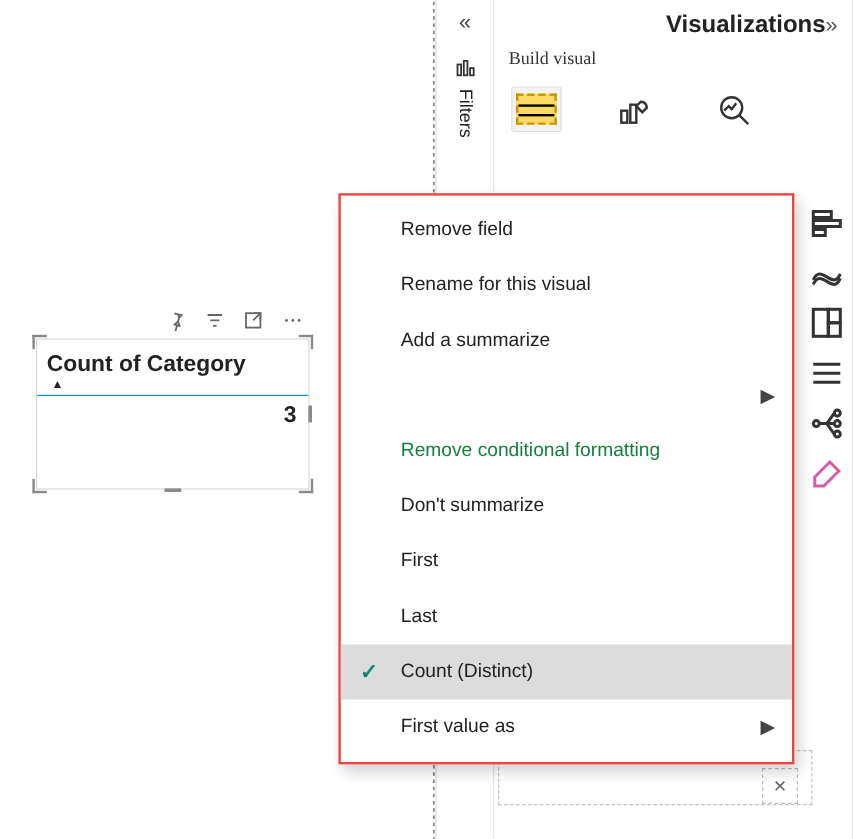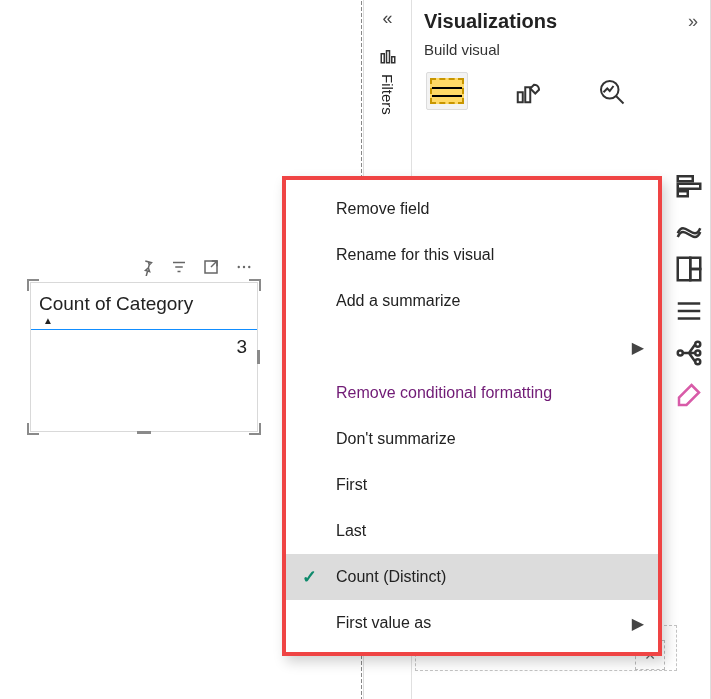--- a/index.html
+++ b/index.html
@@ -41,23 +41,24 @@
     gap: 14px;
     justify-content: flex-end;
     padding-right: 4px;
     margin-bottom: 6px;
     color: #666;
   }
   .tile-toolbar svg { display:block; }
   .tile {
     position: relative;
     width: 228px;
-    height: 150px;
+    height: 126px;
     background: #fff;
     border: 1px solid #d9d9d9;
+    font-weight: bold;
   }
   .corner {
     position: absolute;
     width: 12px; height: 12px;
     border: 2px solid #8a8a8a;
   }
   .corner.tl { top:-4px; left:-4px; border-right:none; border-bottom:none;}
   .corner.tr { top:-4px; right:-4px; border-left:none; border-bottom:none;}
   .corner.bl { bottom:-4px; left:-4px; border-right:none; border-top:none;}
   .corner.br { bottom:-4px; right:-4px; border-left:none; border-top:none;}
@@ -123,32 +124,33 @@
   }
   .viz-body {
     position: absolute;
     left: 48px; top: 0; right: 0; bottom: 0;
     background: #fff;
     border-right: 1px solid #ddd;
   }
   .viz-header {
     display: flex;
     align-items: center;
-    justify-content: space-between;
+    justify-content: flex-end;
     padding: 10px 12px 4px 12px;
   }
   .viz-title {
     font-size: 20px;
     font-weight: 600;
   }
   .expand-chev { font-size: 18px; color: #555; }
   .viz-sub {
     padding: 4px 12px 10px 12px;
     font-size: 15px;
     color: #333;
+    font-family: Liberation Serif, serif;
   }
   .viz-tabs {
     display: flex;
     gap: 40px;
     padding: 4px 8px 10px 14px;
     align-items: center;
   }
   .viz-tab {
     width: 42px; height: 38px;
     display: flex; align-items:center; justify-content:center;
@@ -176,40 +178,40 @@
     gap: 12px;
     align-items: center;
   }
   .gicon {
     width: 30px; height: 30px;
     color: #333;
   }
   
   .ctxmenu {
     position: absolute;
-    left: 282px; top: 176px;
+    left: 282px; top: 161px;
     width: 380px;
     background: #fff;
-    border: 4px solid #ef4444;
+    border: 2px solid #ef4444;
     box-shadow: 4px 6px 12px rgba(0,0,0,0.18);
     padding: 6px 0;
     z-index: 10;
     text-align: right;
   }
   .mi {
     display: flex;
     align-items: center;
     height: 46px;
     padding: 0 18px 0 50px;
     position: relative;
     font-size: 16px;
     color: #222;
     cursor: default;
   }
-  .mi.disabled { color: #701a75; }
+  .mi.disabled { color: #15803d; }
   .mi.selected { background: #dcdcdc; }
   .mi .check {
     position: absolute;
     left: 16px;
     color: #0f8a6c;
     font-size: 18px;
     font-weight: bold;
   }
   .mi .chev {
     position: absolute;

